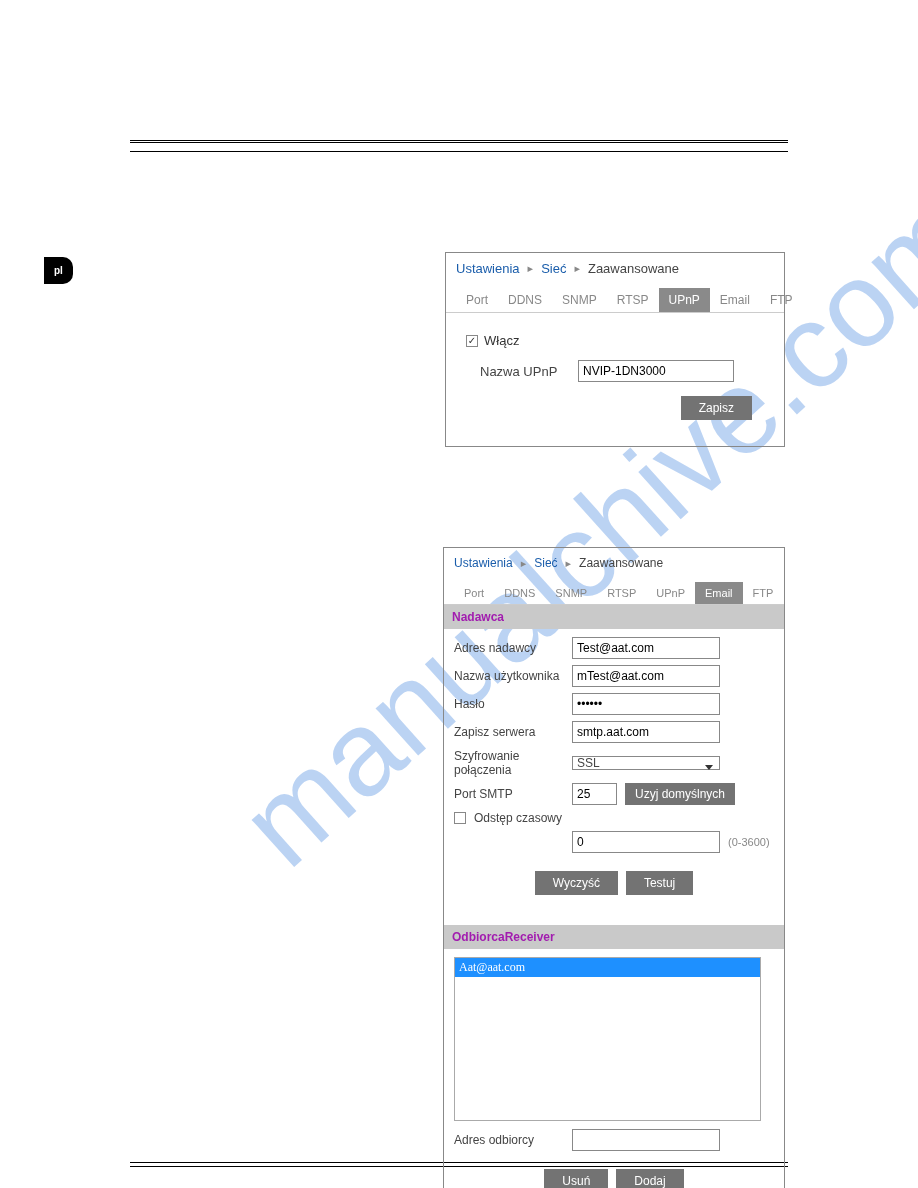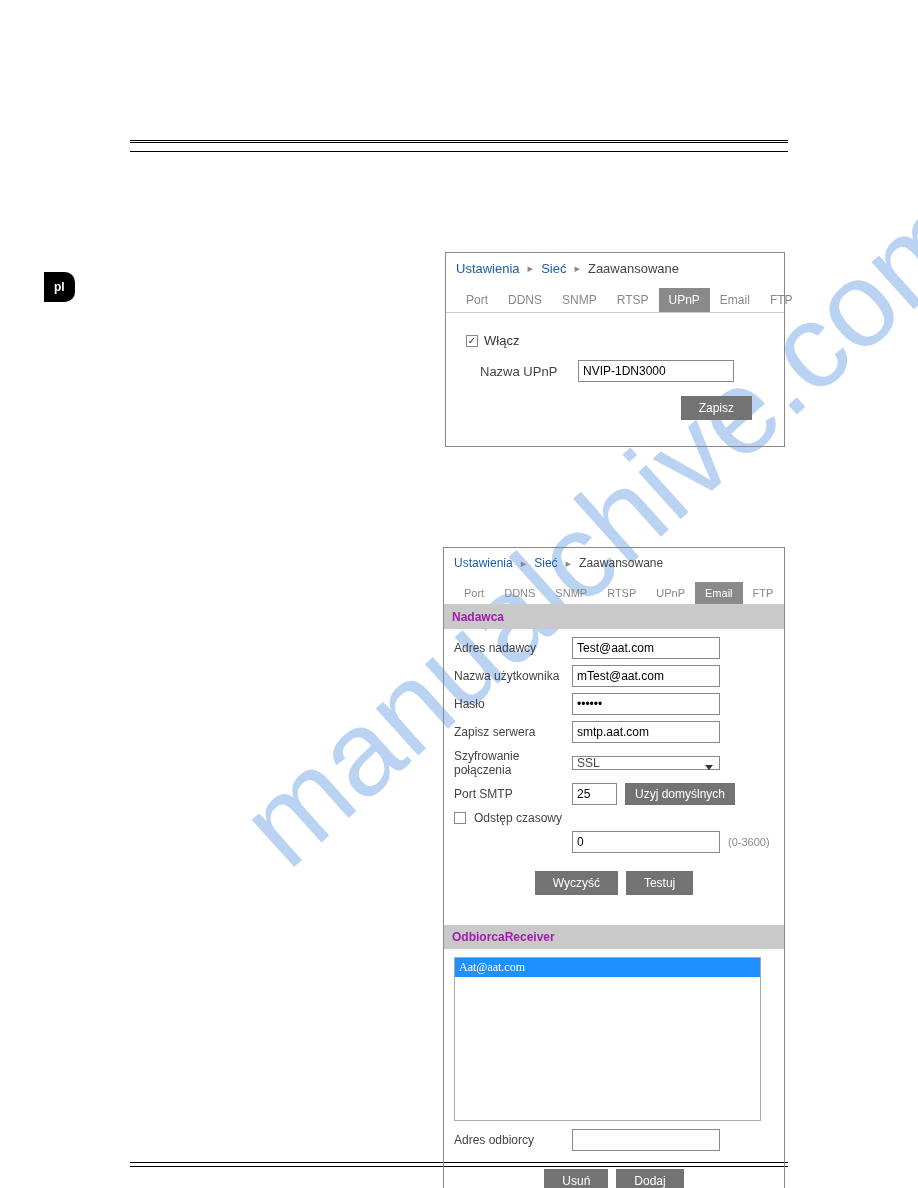--- a/index.html
+++ b/index.html
@@ -26,26 +26,26 @@
   .content {
     position: relative;
     z-index: 2;
     padding: 140px 130px 0 130px;
   }
   .top-rule { border-top: 3px double #000; margin-bottom: 8px; }
   .top-rule2 { border-top: 1px solid #000; }
   .lang-tab {
     position: absolute;
     left: 44px;
-    top: 272px;
+    top: 257px;
     background: #000;
     color: #fff;
     padding: 8px 10px;
     border-radius: 0 10px 10px 0;
-    font-size: 12px;
+    font-size: 10px;
     font-weight: bold;
   }
   .panel {
     border: 1px solid #888;
     font-size: 13px;
     color: #333;
   }
   .panel1 { width: 340px; margin-left: 315px; margin-top: 100px; }
   .panel2 { width: 342px; margin-left: 313px; margin-top: 100px; }
   .breadcrumb {

